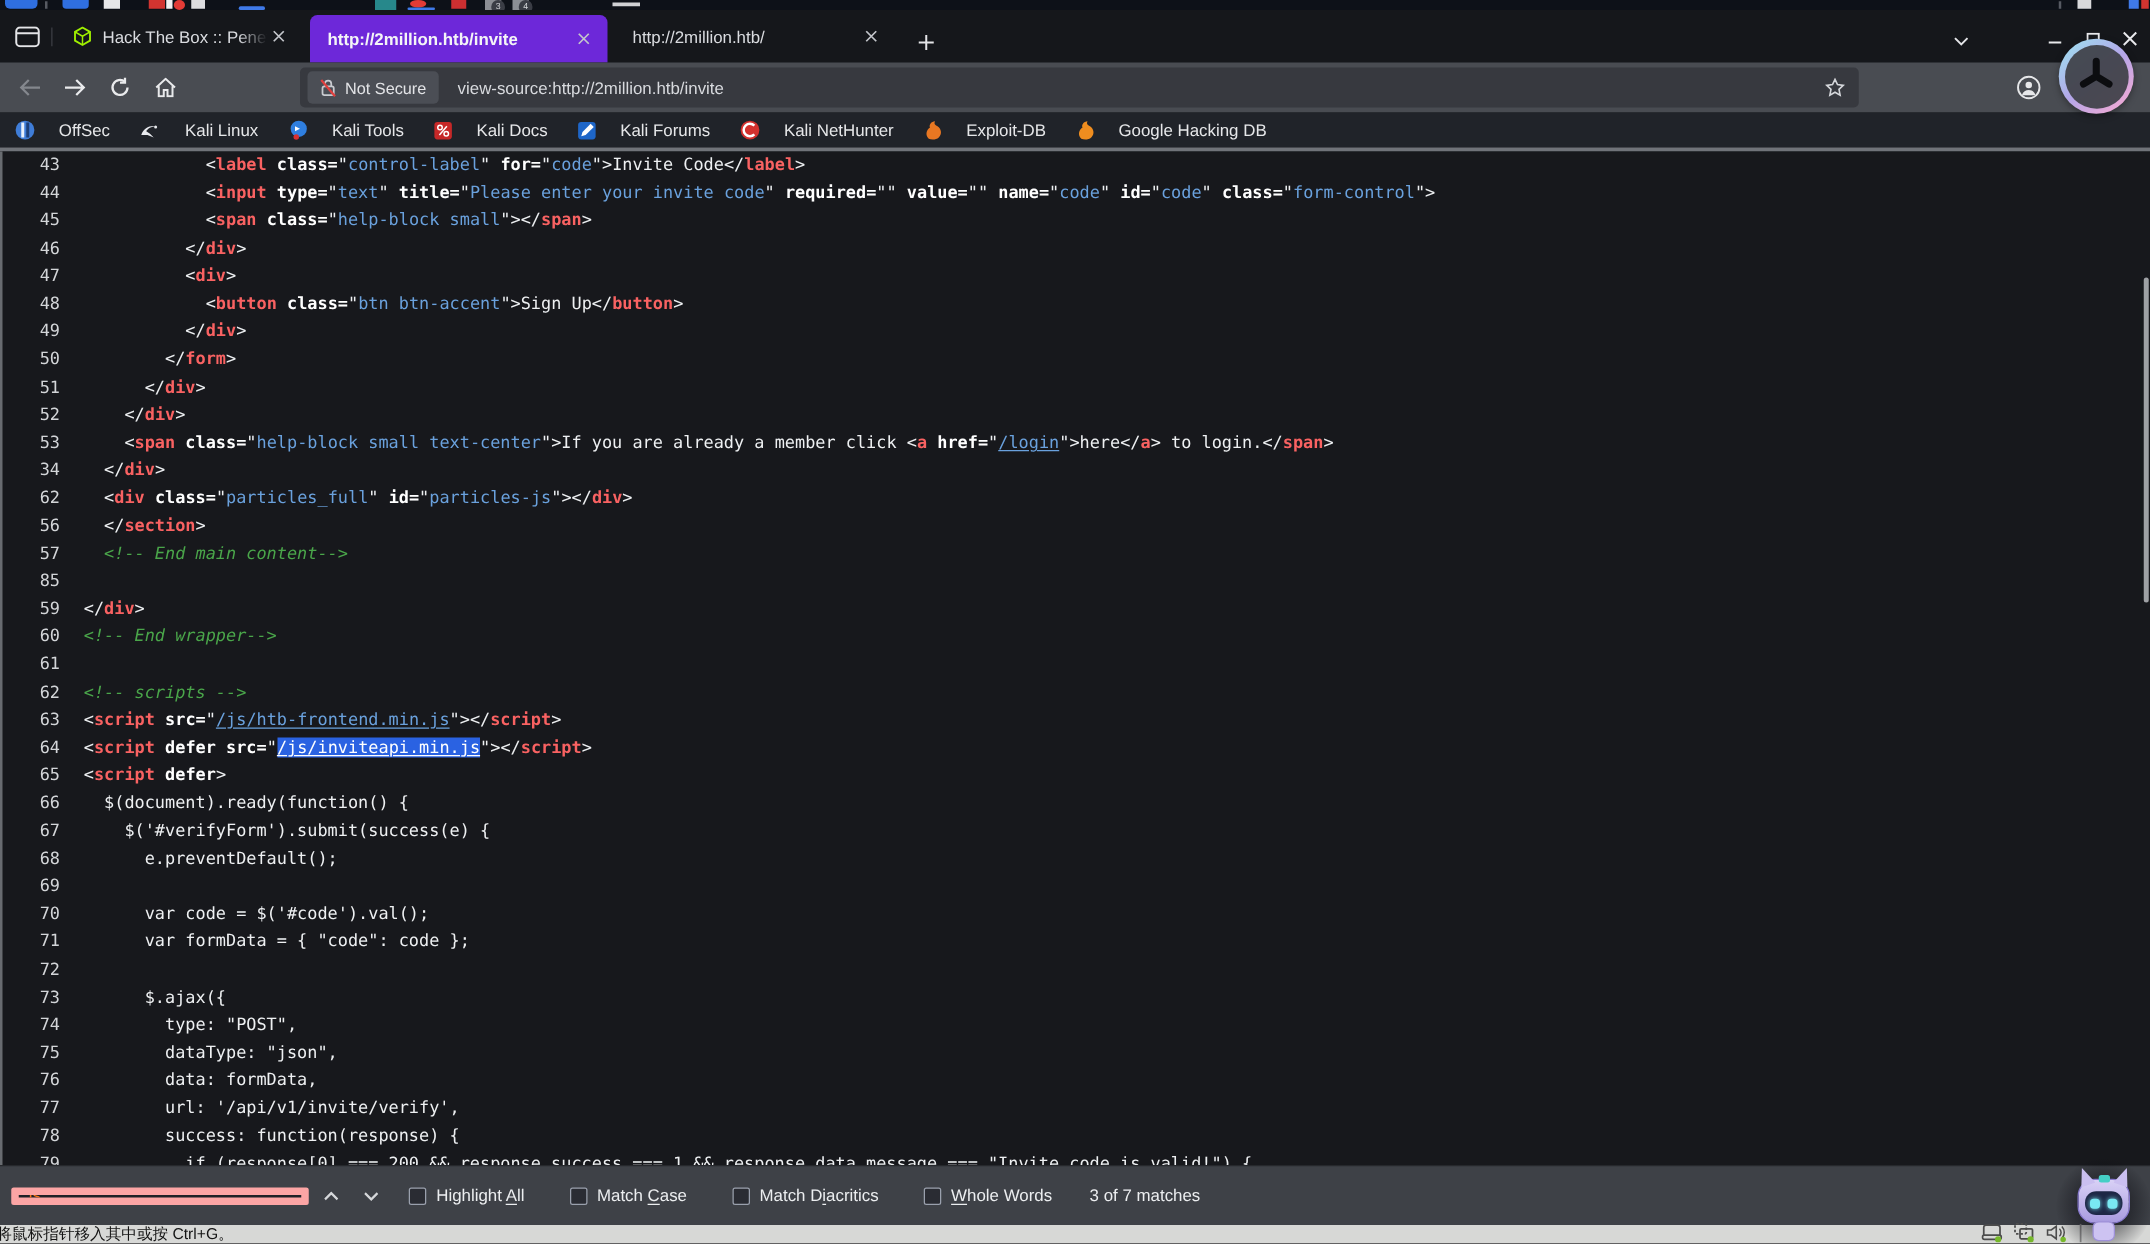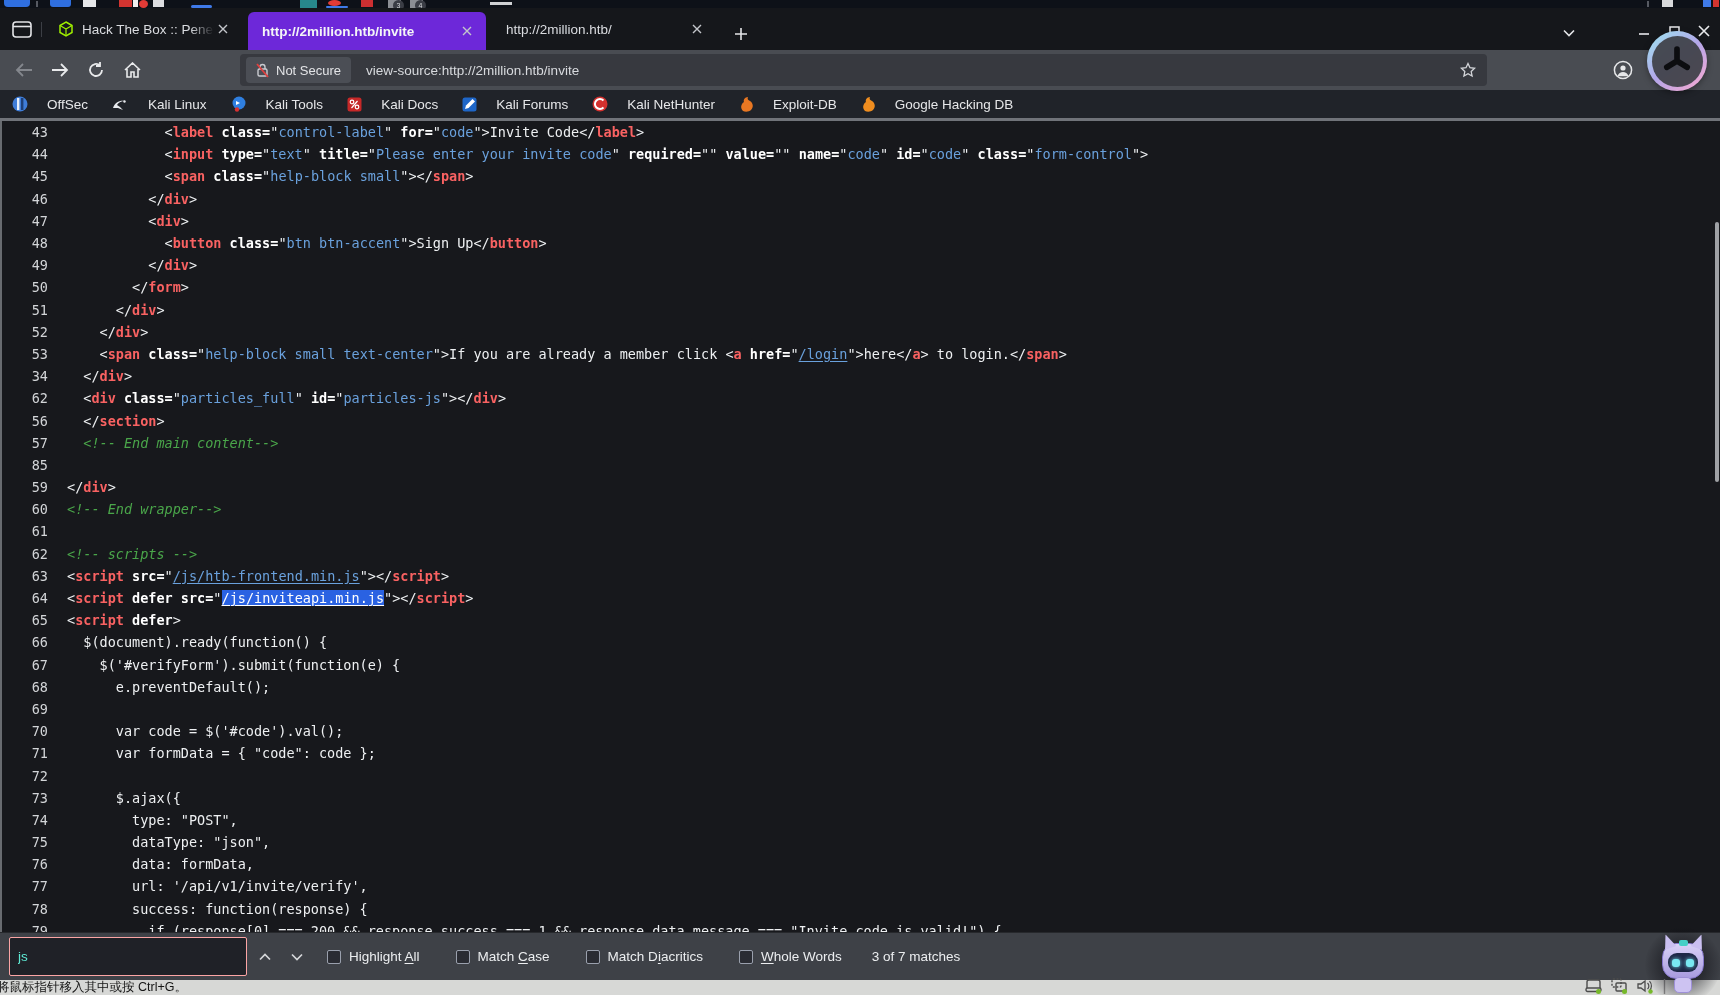--- a/index.html
+++ b/index.html
@@ -58,21 +58,21 @@
   .tk-t { color:var(--tag); font-weight:bold; }
   .tk-a { color:var(--attr); font-weight:bold; }
   .tk-s { color:var(--str); }
   .tk-c { color:var(--com); font-style:italic; }
   .tk-k { color:var(--str); text-decoration:underline; text-underline-offset:2px; }
   .tk-h { color:var(--hltx); background:var(--hlbg); text-decoration:underline; text-underline-offset:2px; }
   .scrollthumb { position:absolute; right:1px; top:222px; width:4px; height:260px; background:#9fa1a5; border-radius:2px; }
 
   
   .findbar { position:absolute; left:0; top:932px; width:100%; height:48px; background:#3e4147; border-top:1px solid #26282c; display:flex; align-items:center; padding-left:9px; z-index:4; }
-  .findinput { width:238px; height:39px; background:#1f2127; border:1px solid #fca5a5; border-radius:2px; color:#5eead4; font-size:13.5px; padding:0 8px; font-family:"Liberation Sans", sans-serif; outline:none; }
+  .findinput { width:238px; height:14px; background:#1f2127; border:6px solid #fca5a5; border-radius:2px; color:#f97316; font-size:13.5px; padding:0 8px; font-family:"Liberation Sans", sans-serif; outline:none; }
   .fbtn { width:28px; height:26px; display:flex; align-items:center; justify-content:center; background:none; border:none; margin-left:4px; }
   .opts { display:flex; gap:36px; margin-left:16px; }
   .opt { display:flex; align-items:center; gap:8px; font-size:13.5px; color:#eceef0; }
   .cb { width:14px; height:14px; border:1px solid #9aa0ad; border-radius:2px; background:#2a2c33; flex:none; }
   .opt u { text-underline-offset:2px; }
   .matches { margin-left:30px; font-size:13.5px; color:#eceef0; white-space:nowrap; }
   .fb-close { position:absolute; left:1688px; top:14px; width:20px; height:20px; display:flex; align-items:center; justify-content:center; z-index:4; }
 
   
   .statusbar { position:absolute; left:0; top:980px; width:100%; height:15px; background:#d7d8d6; display:flex; align-items:center; z-index:5; }
@@ -429,21 +429,21 @@
         <div class="line">
           <span class="lnum">65</span>
           <span class="src"><span class="tk-p">&lt;</span><span class="tk-t">script</span><span class="tk-p"> </span><span class="tk-a">defer</span><span class="tk-p">&gt;</span></span>
         </div>
         <div class="line">
           <span class="lnum">66</span>
           <span class="src"><span class="tk-p">  $(document).ready(function() {</span></span>
         </div>
         <div class="line">
           <span class="lnum">67</span>
-          <span class="src"><span class="tk-p">    $('#verifyForm').submit(function(e) {</span></span>
+          <span class="src"><span class="tk-p">    $('#verifyForm').submit(success(e) {</span></span>
         </div>
         <div class="line">
           <span class="lnum">68</span>
           <span class="src"><span class="tk-p">      e.preventDefault();</span></span>
         </div>
         <div class="line">
           <span class="lnum">69</span>
           <span class="src"></span>
         </div>
         <div class="line">

